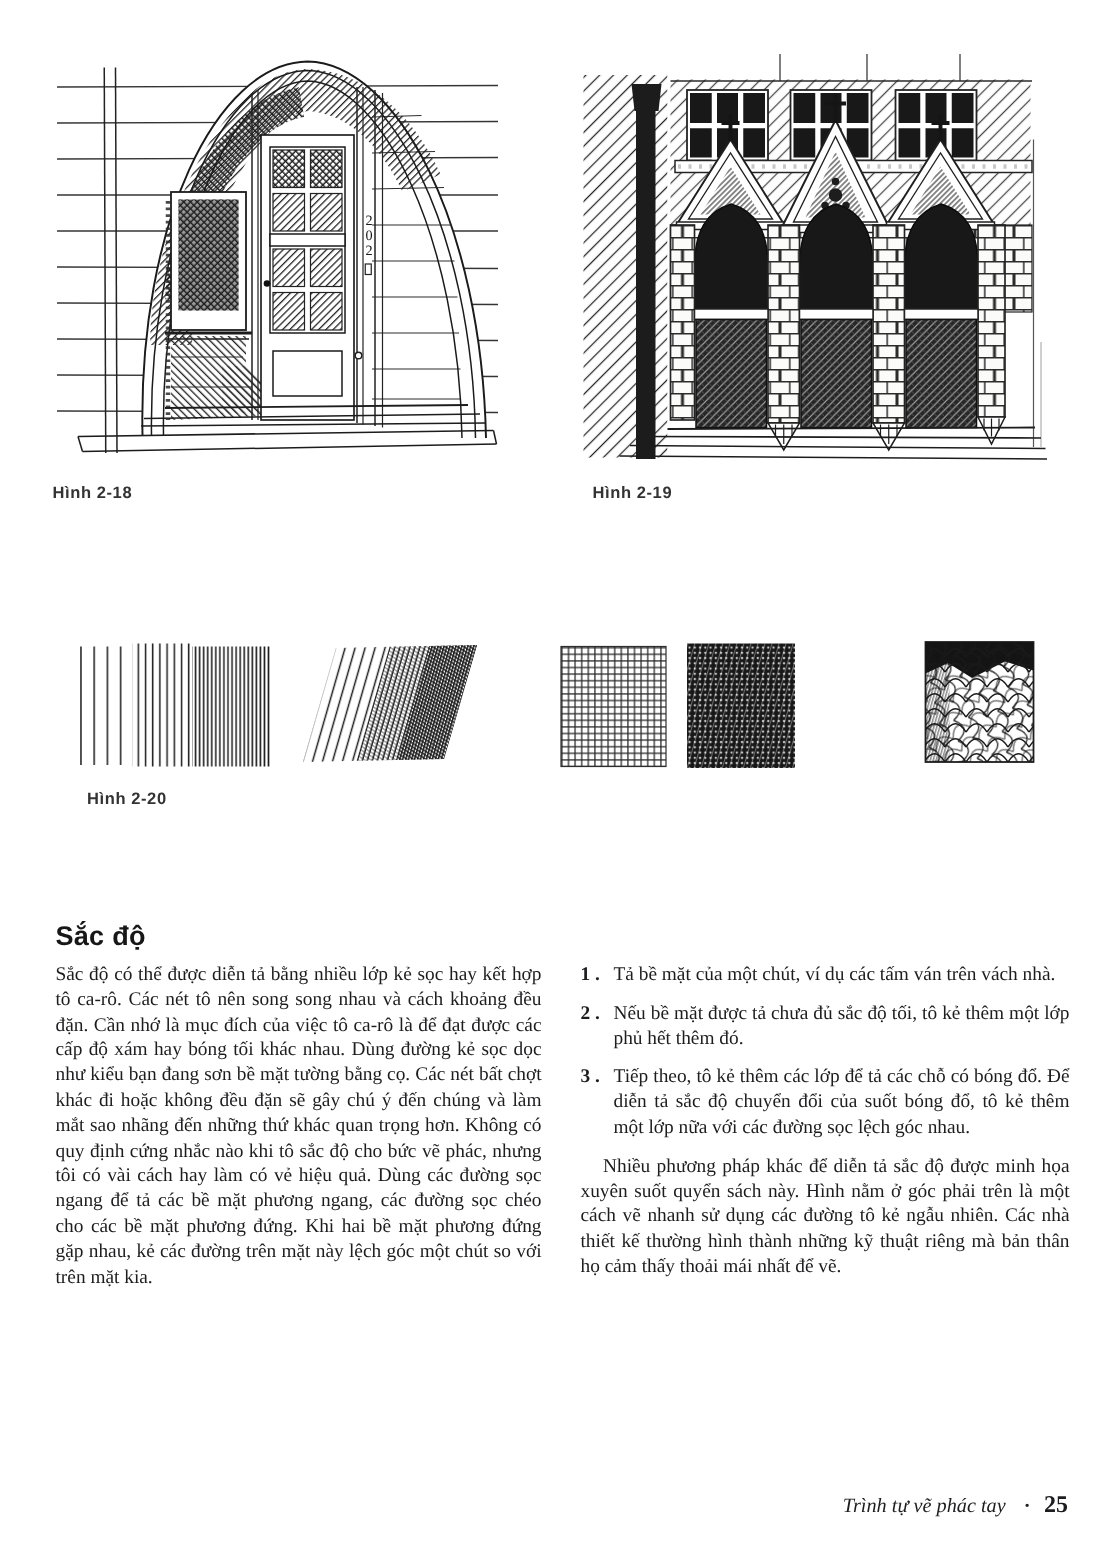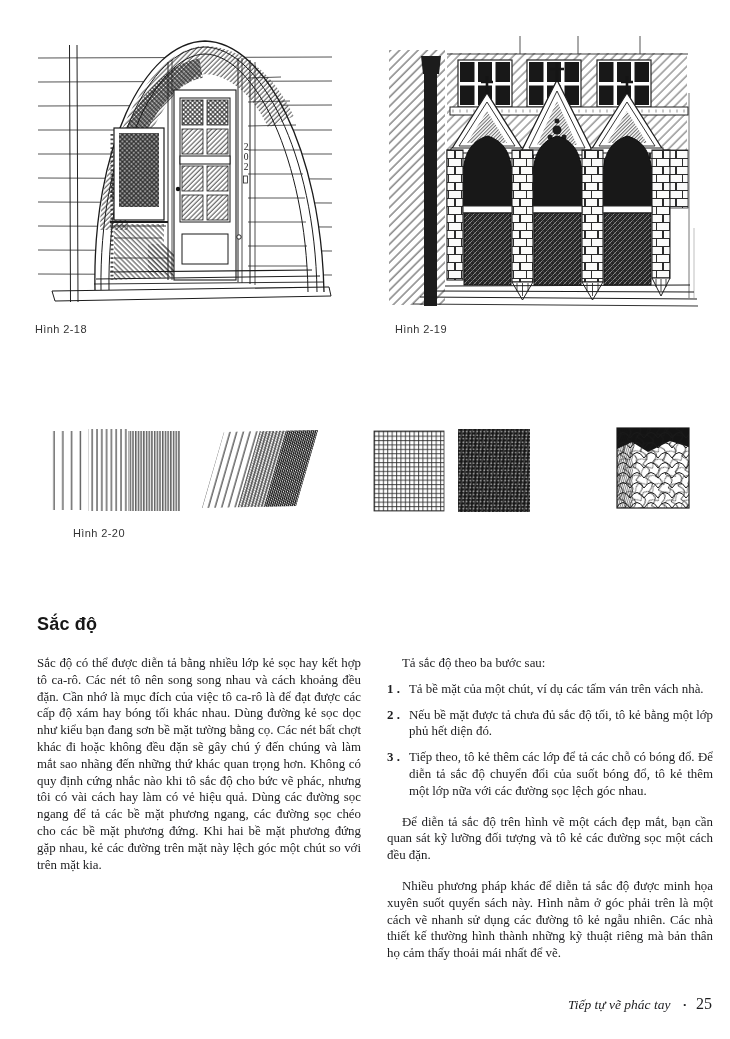--- a/index.html
+++ b/index.html
@@ -4,45 +4,45 @@
 <style>
   html,body{margin:0;padding:0;background:#e8e8e8;}
   .page{
     position:relative;width:730px;height:1039px;margin:0 auto;
     background:#ffffff;overflow:hidden;
     font-family:"Liberation Serif", serif;color:#1d1d1f;
   }
   .fig{position:absolute;}
   .caption{
     position:absolute;font-family:"Liberation Sans", sans-serif;
-    font-weight:normal;font-size:11px;letter-spacing:.4px;color:#333;
+    font-weight:bold;font-size:11px;letter-spacing:.4px;color:#333;
   }
   .heading{
     position:absolute;left:37px;top:599px;
     font-family:Liberation Sans, sans-serif;font-weight:bold;
     font-size:18px;color:#171717;letter-spacing:.2px;
   }
   .col{
     position:absolute;top:641px;
     font-size:12.9px;line-height:16.8px;text-align:justify;color:#1d1d1f;
   }
   .col-left{left:37px;width:324px;}
   .col-right{left:387px;width:326px;}
-  .para{margin:14px 0 9px 0;text-align:justify;}
+  .para{margin:0 0 9px 0;text-align:justify;}
   .indent{text-indent:15px;}
   .step{display:flex;margin:0 0 9px 0;}
   .step-marker{flex:none;width:22px;font-weight:bold;}
   .step-text{flex:1;text-align:justify;}
   .footer{
     position:absolute;top:995px;right:18px;
     font-size:13.5px;color:#1d1d1f;white-space:nowrap;
   }
   .footer .running{font-style:italic;}
   .footer .sep{display:inline-block;margin:0 9px 0 12px;font-weight:bold;}
-  .footer .pageno{font-weight:normal;font-size:16px;}
+  .footer .pageno{font-weight:bold;font-size:16px;}
   svg{display:block;}
 </style>
 </head>
 <body>
 
 <div class="page">
 
   <div class="fig" style="left:38px;top:35px;width:297px;height:278px;">
     <svg width="297" height="278" viewBox="40 35 297 278">
       <defs>
@@ -375,45 +375,43 @@
         <rect x="617" y="428" width="72" height="80" fill="#ffffff" stroke="#1f1f1f" stroke-width="1.2"></rect>
         <polygon points="617,428 689,428 689,447 670,441 648,452 632,442 617,449" fill="#141414"></polygon>
         <rect x="617" y="428" width="72" height="80" fill="url(#cW1)"></rect>
         <rect x="617" y="428" width="72" height="80" fill="url(#cW2)" opacity="0.85"></rect>
         <rect x="617" y="428" width="72" height="80" fill="url(#cW3)" opacity="0.6"></rect>
         <rect x="617" y="428" width="16" height="80" fill="url(#cS3)" opacity="0.5"></rect>
       </g>
     </svg>
   </div>
 
-  <div class="caption" style="left:45px;top:527px;padding-left:28px;">Hình 2-20</div>
+  <div class="caption" style="left:30px;top:527px;padding-left:28px;">Hình 2-20</div>
 
   <h2 class="heading">Sắc độ</h2>
 
   <div class="col col-left">
     <p class="para">Sắc độ có thể được diễn tả bằng nhiều lớp kẻ sọc hay kết hợp tô ca-rô. Các nét tô nên song song nhau và cách khoảng đều đặn. Cần nhớ là mục đích của việc tô ca-rô là để đạt được các cấp độ xám hay bóng tối khác nhau. Dùng đường kẻ sọc dọc như kiểu bạn đang sơn bề mặt tường bằng cọ. Các nét bất chợt khác đi hoặc không đều đặn sẽ gây chú ý đến chúng và làm mắt sao nhãng đến những thứ khác quan trọng hơn. Không có quy định cứng nhắc nào khi tô sắc độ cho bức vẽ phác, nhưng tôi có vài cách hay làm có vẻ hiệu quả. Dùng các đường sọc ngang để tả các bề mặt phương ngang, các đường sọc chéo cho các bề mặt phương đứng. Khi hai bề mặt phương đứng gặp nhau, kẻ các đường trên mặt này lệch góc một chút so với trên mặt kia.</p>
   </div>
 
   <div class="col col-right">
-    <p class="para indent">Tả sắc độ theo ba bước sau:</p>
 
     <div class="step">
       <span class="step-marker">1 .</span>
       <span class="step-text">Tả bề mặt của một chút, ví dụ các tấm ván trên vách nhà.</span>
     </div>
     <div class="step">
       <span class="step-marker">2 .</span>
-      <span class="step-text">Nếu bề mặt được tả chưa đủ sắc độ tối, tô kẻ bằng một lớp phủ hết diện đó.</span>
+      <span class="step-text">Nếu bề mặt được tả chưa đủ sắc độ tối, tô kẻ thêm một lớp phủ hết thêm đó.</span>
     </div>
     <div class="step">
       <span class="step-marker">3 .</span>
       <span class="step-text">Tiếp theo, tô kẻ thêm các lớp để tả các chỗ có bóng đổ. Để diễn tả sắc độ chuyển đổi của suốt bóng đổ, tô kẻ thêm một lớp nữa với các đường sọc lệch góc nhau.</span>
     </div>
 
-    <p class="para indent">Để diễn tả sắc độ trên hình vẽ một cách đẹp mắt, bạn cần quan sát kỹ lưỡng đối tượng và tô kẻ các đường sọc một cách đều đặn.</p>
     <p class="para indent">Nhiều phương pháp khác để diễn tả sắc độ được minh họa xuyên suốt quyển sách này. Hình nằm ở góc phải trên là một cách vẽ nhanh sử dụng các đường tô kẻ ngẫu nhiên. Các nhà thiết kế thường hình thành những kỹ thuật riêng mà bản thân họ cảm thấy thoải mái nhất để vẽ.</p>
   </div>
 
   <div class="footer">
-    <span class="running">Tiếp tự vẽ phác tay</span><span class="sep">·</span><span class="pageno">25</span>
+    <span class="running">Trình tự vẽ phác tay</span><span class="sep">·</span><span class="pageno">25</span>
   </div>
 
 </div>
 
 </body></html>

